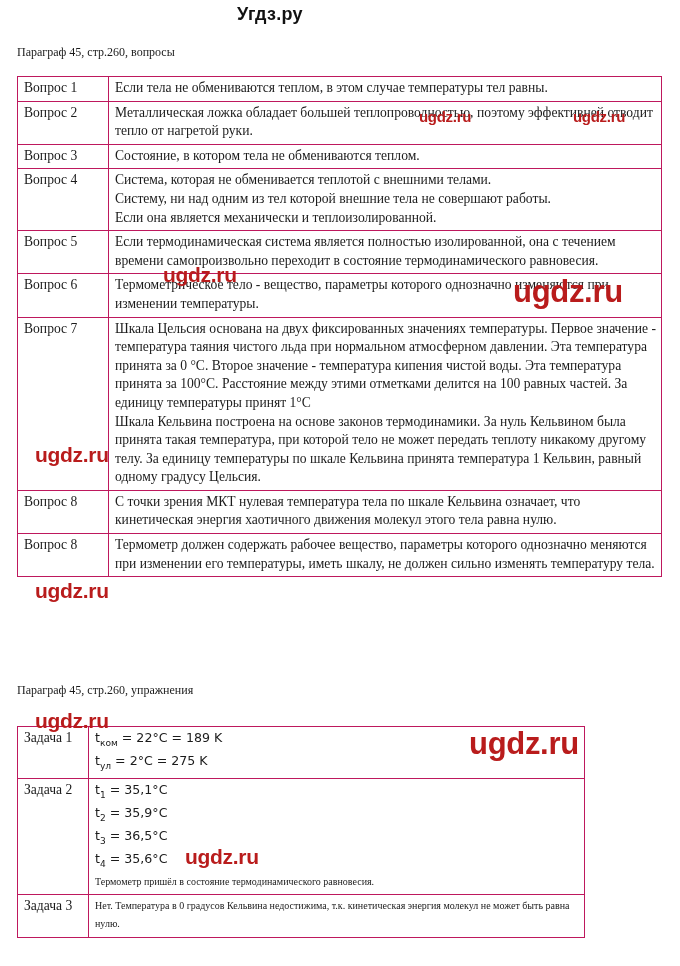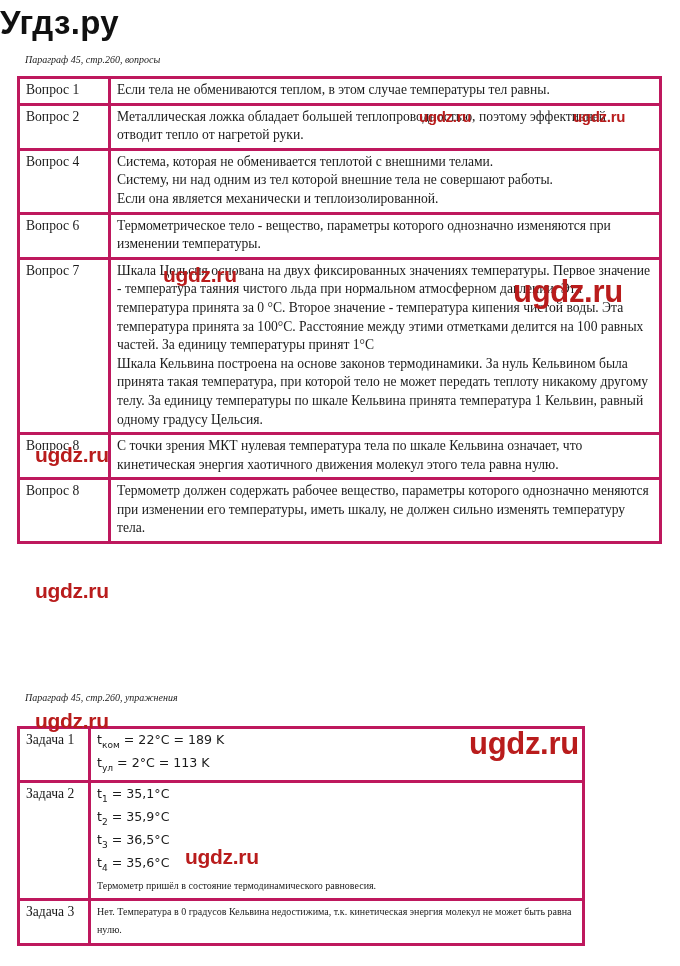--- a/index.html
+++ b/index.html
@@ -15,23 +15,24 @@
     position: relative;
     overflow: hidden;
   }
 
   
   .site-logo {
     position: absolute;
     left: 0;
     top: 4px;
     width: 540px;
+    text-align: center;
     font-family: "Liberation Sans", "DejaVu Sans", sans-serif;
     font-weight: bold;
-    font-size: 33px;
+    font-size: 18px;
     letter-spacing: 0.3px;
     color: #111111;
   }
 
   
   .wm {
     position: absolute;
     font-family: "Liberation Sans", "DejaVu Sans", sans-serif;
     font-weight: bold;
     color: #b91c1c;
@@ -48,45 +49,44 @@
   
   .content {
     position: absolute;
     left: 0;
     top: 0;
     width: 680px;
     z-index: 2;
   }
 
   .caption {
-    font-size: 10px;
+    font-size: 12px;
     line-height: 16px;
-    margin: 8px;
+    margin: 0;
     padding: 0;
-    font-style: italic;
   }
   #caption-questions {
     position: absolute;
     left: 17px;
     top: 44px;
   }
   #caption-exercises {
     position: absolute;
     left: 17px;
     top: 682px;
   }
 
   table.doc-table {
     position: absolute;
     border-collapse: collapse;
     table-layout: fixed;
     background: transparent;
   }
   table.doc-table td {
-    border: 3px solid #be185d;
+    border: 1px solid #be185d;
     vertical-align: top;
     padding: 2px 5px 3px 6px;
     font-size: 13.6px;
     line-height: 18.6px;
   }
 
   #table-questions {
     left: 17px;
     top: 76px;
     width: 645px;
@@ -132,25 +132,37 @@
             <span class="line">Если тела не обмениваются теплом, в этом случае температуры тел равны.</span>
           </td>
         </tr>
         <tr>
           <td>Вопрос 2</td>
           <td>
             <span class="line">Металлическая ложка обладает большей теплопроводностью, поэтому эффективней отводит тепло от нагретой руки.</span>
           </td>
         </tr>
         <tr>
+          <td>Вопрос 3</td>
+          <td>
+            <span class="line">Состояние, в котором тела не обмениваются теплом.</span>
+          </td>
+        </tr>
+        <tr>
           <td>Вопрос 4</td>
           <td>
             <span class="line">Система, которая не обменивается теплотой с внешними телами.</span>
             <span class="line">Систему, ни над одним из тел которой внешние тела не совершают работы.</span>
             <span class="line">Если она является механически и теплоизолированной.</span>
+          </td>
+        </tr>
+        <tr>
+          <td>Вопрос 5</td>
+          <td>
+            <span class="line">Если термодинамическая система является полностью изолированной, она с течением времени самопроизвольно переходит в состояние термодинамического равновесия.</span>
           </td>
         </tr>
         <tr>
           <td>Вопрос 6</td>
           <td>
             <span class="line">Термометрическое тело - вещество, параметры которого однозначно изменяются при изменении температуры.</span>
           </td>
         </tr>
         <tr>
           <td>Вопрос 7</td>
@@ -179,21 +191,21 @@
   <table class="doc-table" id="table-exercises">
     <colgroup>
         <col class="c-label">
         <col>
       </colgroup>
     <tbody id="exercises-body">
         <tr>
           <td>Задача 1</td>
           <td class="answer-cell">
             <span class="line"><span>t</span><sub>ком</sub><span> = 22°C = 189 K</span></span>
-            <span class="line"><span>t</span><sub>ул</sub><span> = 2°C = 113 K</span></span>
+            <span class="line"><span>t</span><sub>ул</sub><span> = 2°C = 275 K</span></span>
           </td>
         </tr>
         <tr>
           <td>Задача 2</td>
           <td class="answer-cell">
             <span class="line"><span>t</span><sub>1</sub><span> = 35,1°C</span></span>
             <span class="line"><span>t</span><sub>2</sub><span> = 35,9°C</span></span>
             <span class="line"><span>t</span><sub>3</sub><span> = 36,5°C</span></span>
             <span class="line"><span>t</span><sub>4</sub><span> = 35,6°C</span></span>
             <span class="line ru">Термометр пришёл в состояние термодинамического равновесия.</span>

